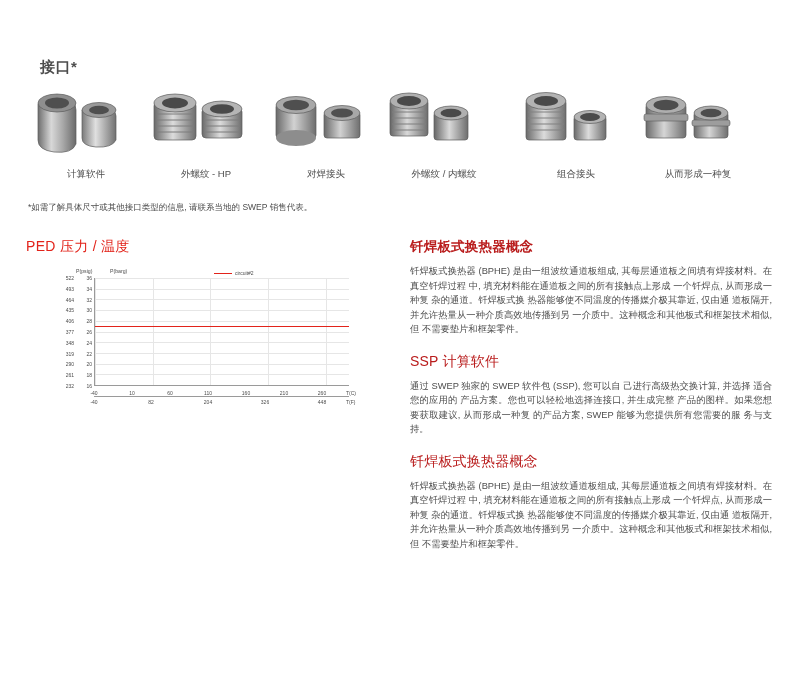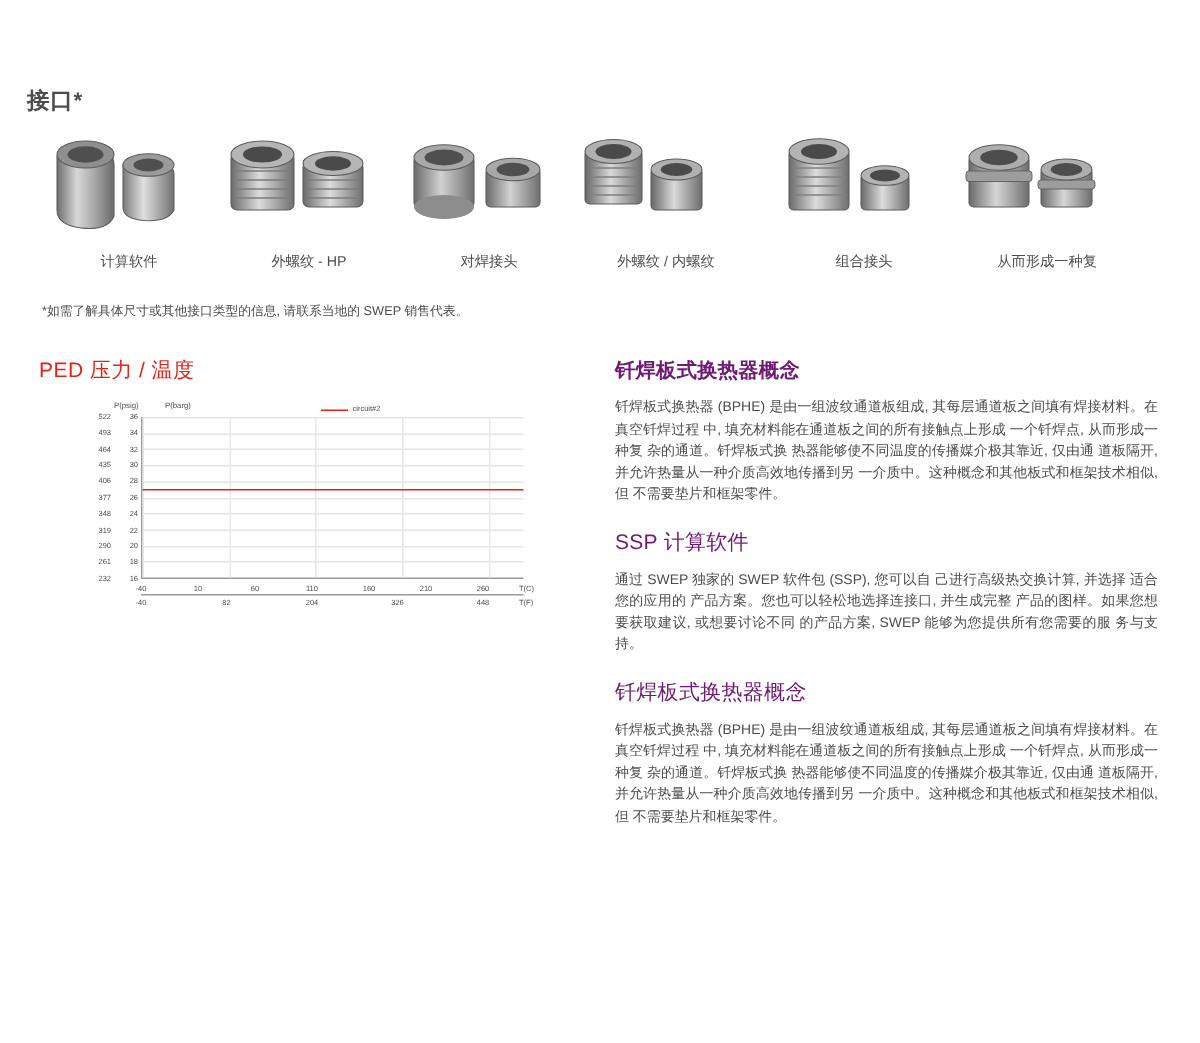--- a/index.html
+++ b/index.html
@@ -22,21 +22,21 @@
   }
 
   
   .section-title {
     position: absolute;
     font-size: 15px;
     font-weight: bold;
     color: #4d4d4d;
     letter-spacing: 0.5px;
   }
-  #connections-title { left: 18px; top: 58px; }
+  #connections-title { left: 40px; top: 58px; }
 
   .connection-row {
     position: absolute;
     left: 26px;
     top: 82px;
     width: 745px;
     height: 100px;
   }
   .conn-item {
     position: absolute;
@@ -189,21 +189,21 @@
   .body-text {
     font-size: 9.3px;
     line-height: 14.5px;
     color: #4d4d4d;
     text-align: justify;
     margin: 0 0 16px 0;
   }
   .block { margin-bottom: 14px; }
   .block h3 {
     font-size: 13.5px;
-    color: #701a75;
+    color: #b91c1c;
     font-weight: bold;
     margin: 0 0 8px 0;
     letter-spacing: 0.2px;
   }
   .block h3.light {
     font-weight: normal;
     font-size: 14px;
   }
 </style>
 </head>
@@ -483,21 +483,21 @@
   <div class="col-right">
 
     <div class="block">
       <h3>钎焊板式换热器概念</h3>
       <p class="body-text">钎焊板式换热器 (BPHE) 是由一组波纹通道板组成, 其每层通道板之间填有焊接材料。在真空钎焊过程 中, 填充材料能在通道板之间的所有接触点上形成 一个钎焊点, 从而形成一种复 杂的通道。钎焊板式换 热器能够使不同温度的传播媒介极其靠近, 仅由通 道板隔开, 并允许热量从一种介质高效地传播到另 一介质中。这种概念和其他板式和框架技术相似, 但 不需要垫片和框架零件。</p>
     </div>
 
 
     <div class="block">
       <h3 class="light">SSP 计算软件</h3>
-      <p class="body-text">通过 SWEP 独家的 SWEP 软件包 (SSP), 您可以自 己进行高级热交换计算, 并选择 适合您的应用的 产品方案。您也可以轻松地选择连接口, 并生成完整 产品的图样。如果您想要获取建议, 或想要讨论不同 的产品方案, SWEP 能够为您提供所有您需要的服 务与支持。</p>
+      <p class="body-text">通过 SWEP 独家的 SWEP 软件包 (SSP), 您可以自 己进行高级热交换计算, 并选择 适合您的应用的 产品方案。您也可以轻松地选择连接口, 并生成完整 产品的图样。如果您想要获取建议, 从而形成一种复 的产品方案, SWEP 能够为您提供所有您需要的服 务与支持。</p>
     </div>
 
     <div class="block">
       <h3 class="light">钎焊板式换热器概念</h3>
       <p class="body-text">钎焊板式换热器 (BPHE) 是由一组波纹通道板组成, 其每层通道板之间填有焊接材料。在真空钎焊过程 中, 填充材料能在通道板之间的所有接触点上形成 一个钎焊点, 从而形成一种复 杂的通道。钎焊板式换 热器能够使不同温度的传播媒介极其靠近, 仅由通 道板隔开, 并允许热量从一种介质高效地传播到另 一介质中。这种概念和其他板式和框架技术相似, 但 不需要垫片和框架零件。</p>
     </div>
 
   </div>
 </div>
 

